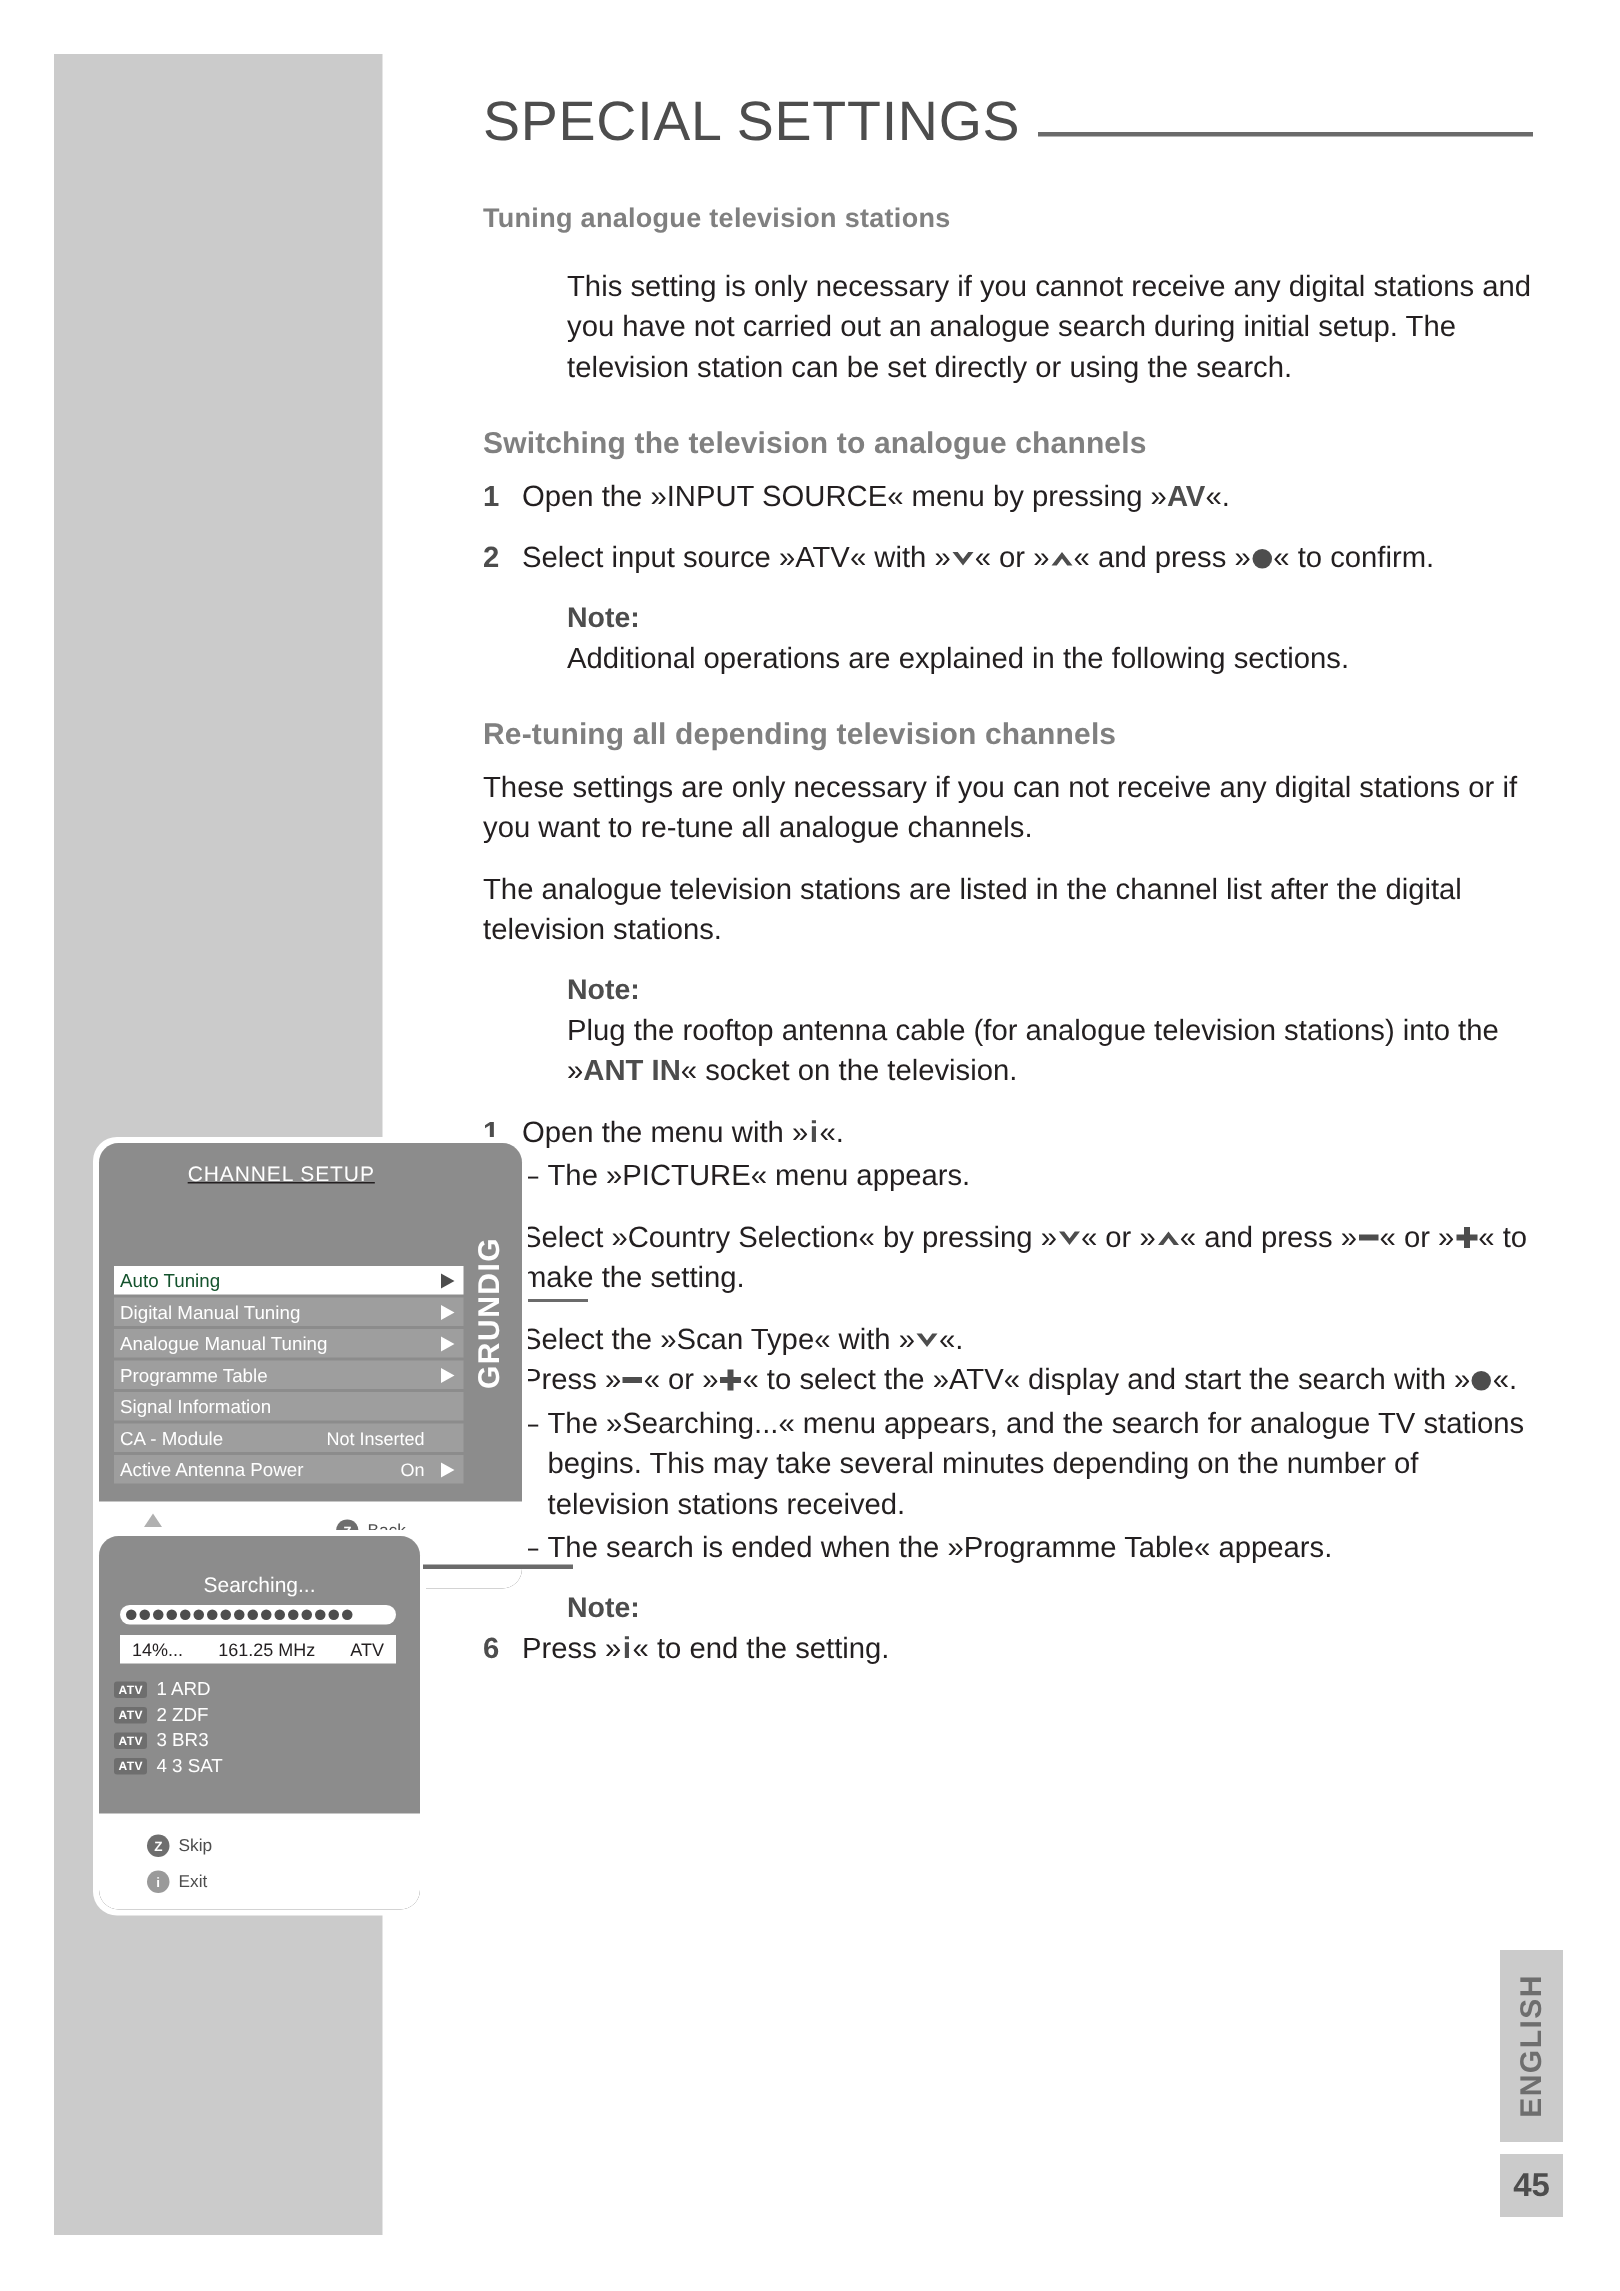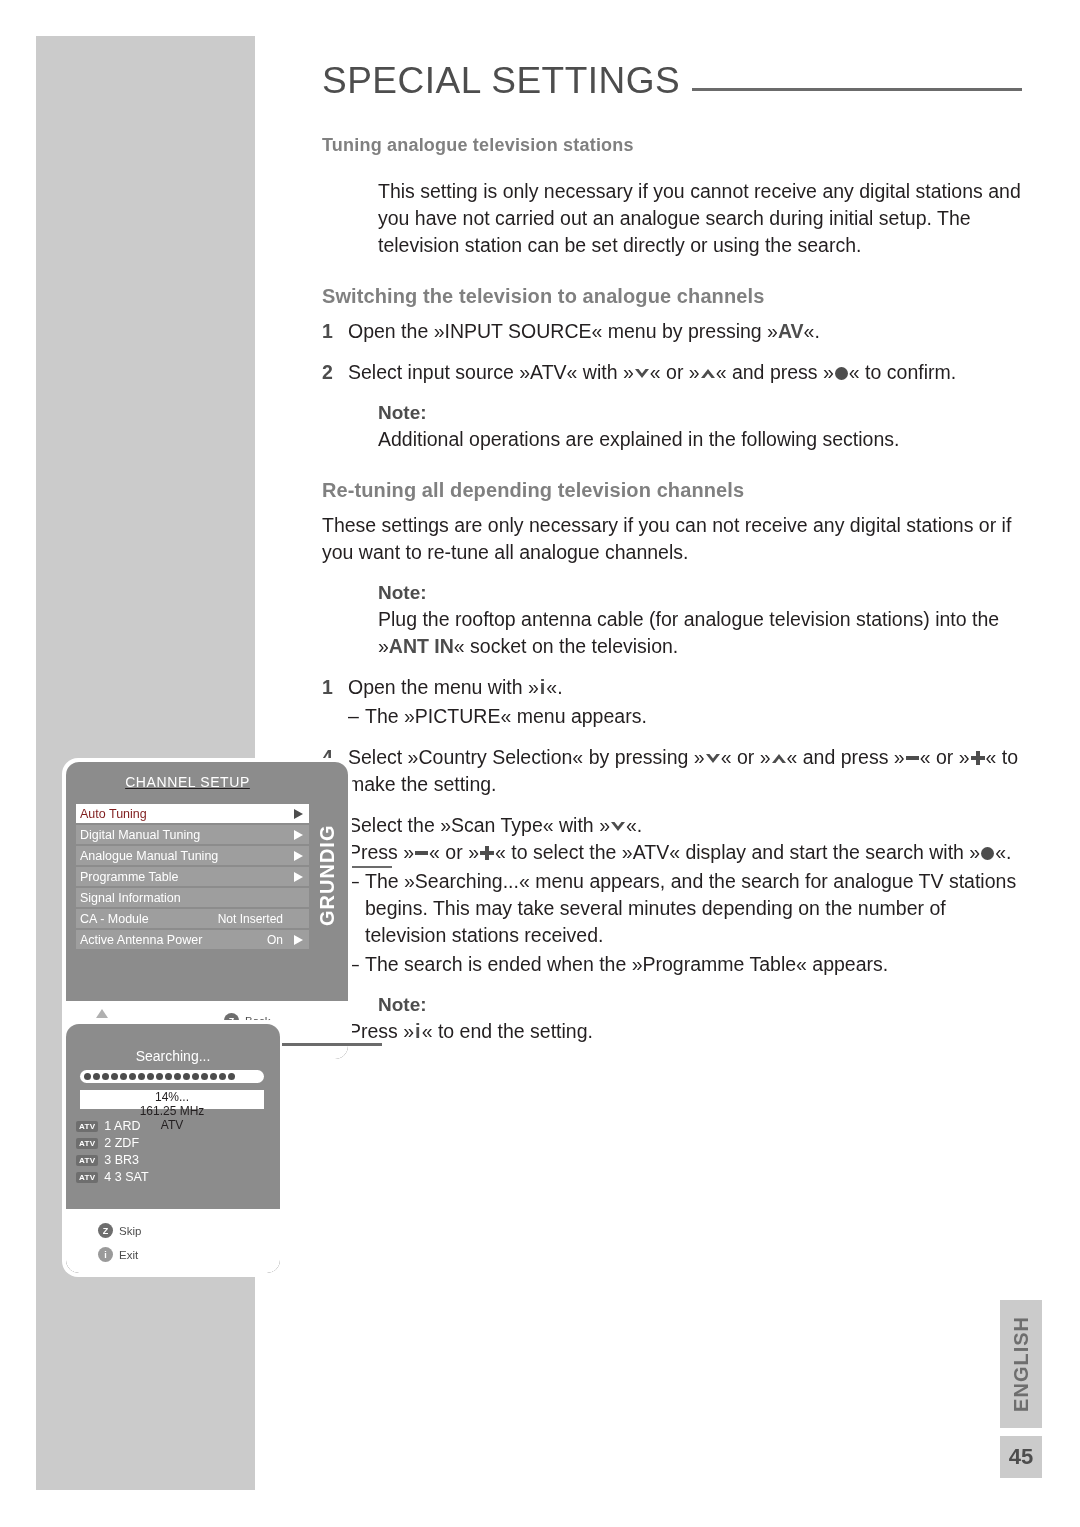--- a/index.html
+++ b/index.html
@@ -125,21 +125,21 @@
     position:absolute;left:10px;top:42px;width:233px;
   }
   .osd-row{
     height:19px;margin-bottom:2px;
     background:#9e9e9e;
     display:flex;align-items:center;
     position:relative;
     font-size:12.5px;color:#ffffff;
     padding:0 4px;box-sizing:border-box;
   }
-  .osd-row.sel{background:#ffffff;color:#7f1d1d;}
+  .osd-row.sel{background:#ffffff;color:#14532d;margin-top:40px;}
   .osd-row .lbl{flex:1;}
   .osd-row .val{margin-right:22px;font-size:12px;}
   .osd-row .arw{
     position:absolute;right:6px;top:50%;transform:translateY(-50%);
     width:0;height:0;border-left:9px solid #ffffff;
     border-top:5px solid transparent;border-bottom:5px solid transparent;
   }
   .osd-row.sel .arw{border-left-color:#4d4d4d;}
   .grundig{
     position:absolute;right:6px;top:38px;
@@ -202,21 +202,21 @@
   .prog-dots{
     display:flex;gap:2px;padding-left:4px;
   }
   .prog-dots i{
     display:block;width:7px;height:7px;border-radius:50%;background:#4d4d4d;
   }
   .prog-info{
     position:absolute;left:14px;top:66px;width:184px;height:19px;
     background:#ffffff;color:#231f20;font-size:12px;
     display:flex;align-items:center;justify-content:space-between;
-    padding:0 8px;box-sizing:border-box;flex-direction:column;
+    padding:0 8px;box-sizing:border-box;
   }
   .chan-list{
     position:absolute;left:10px;top:95px;width:200px;
   }
   .chan-row{
     display:flex;align-items:center;gap:6px;margin-bottom:3px;
     font-size:12.5px;color:#ffffff;
   }
   .tag{
     background:#6e6e6e;color:#ffffff;font-size:8px;font-weight:bold;
@@ -278,20 +278,21 @@
           <path d="M1 10 L8 1 L15 10 L11.5 10 L8 5.4 L4.5 10 Z" fill="#4d4d4d"></path>
         </svg><span>« and press »</span><span class="g-dot"></span><span>« to confirm.</span></div>
   </div>
 
   <div class="note-lbl">Note:</div>
   <p class="body">Additional operations are explained in the following sections.</p>
 
   <h3 class="sub">Re-tuning all depending television channels</h3>
 
   <p class="body flush">These settings are only necessary if you can not receive any digital stations or if you want to re-tune all analogue channels.</p>
+  <p class="body flush">The analogue television stations are listed in the channel list after the digital television stations.</p>
 
   <div class="note-lbl">Note:</div>
   <p class="body"><span>Plug the rooftop antenna cable (for analogue television stations) into the »</span><b class="kw">ANT IN</b><span>« socket on the television.</span></p>
 
   <div class="step">
     <div class="num">1</div>
     <div class="txt">
       <span>Open the menu with »</span><b class="g-i">i</b><span>«.</span>
       <div class="dash">
         <div class="dd">–</div>

